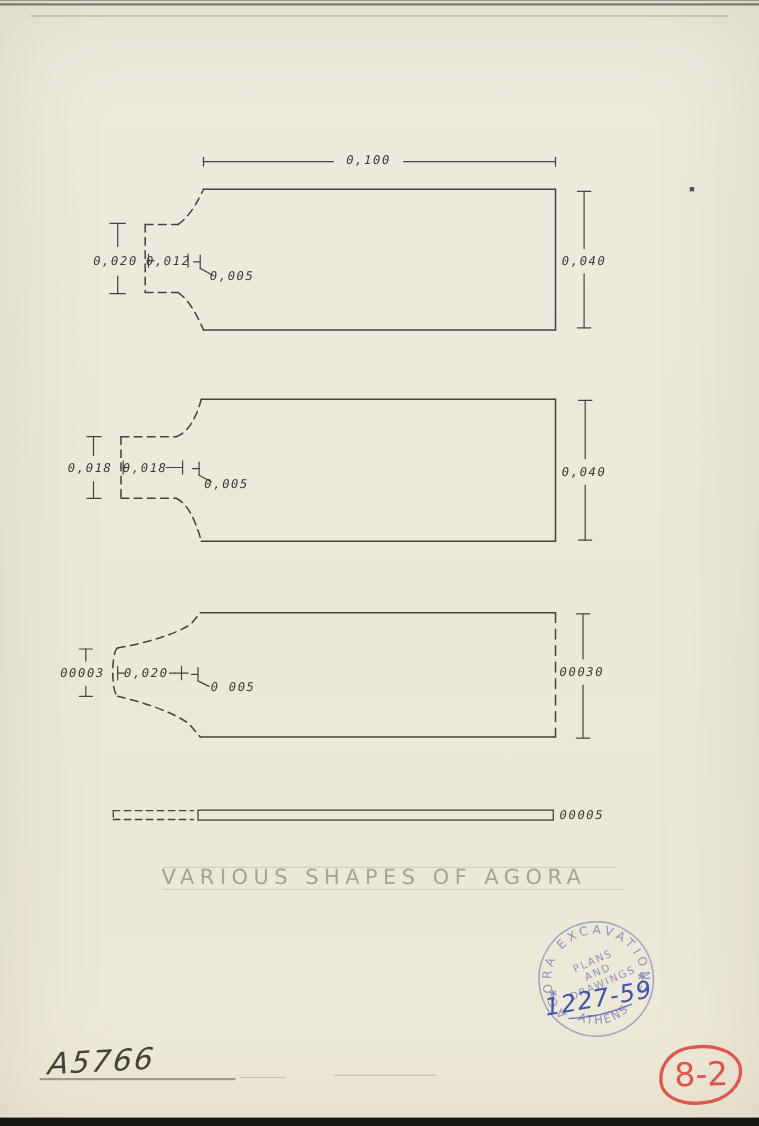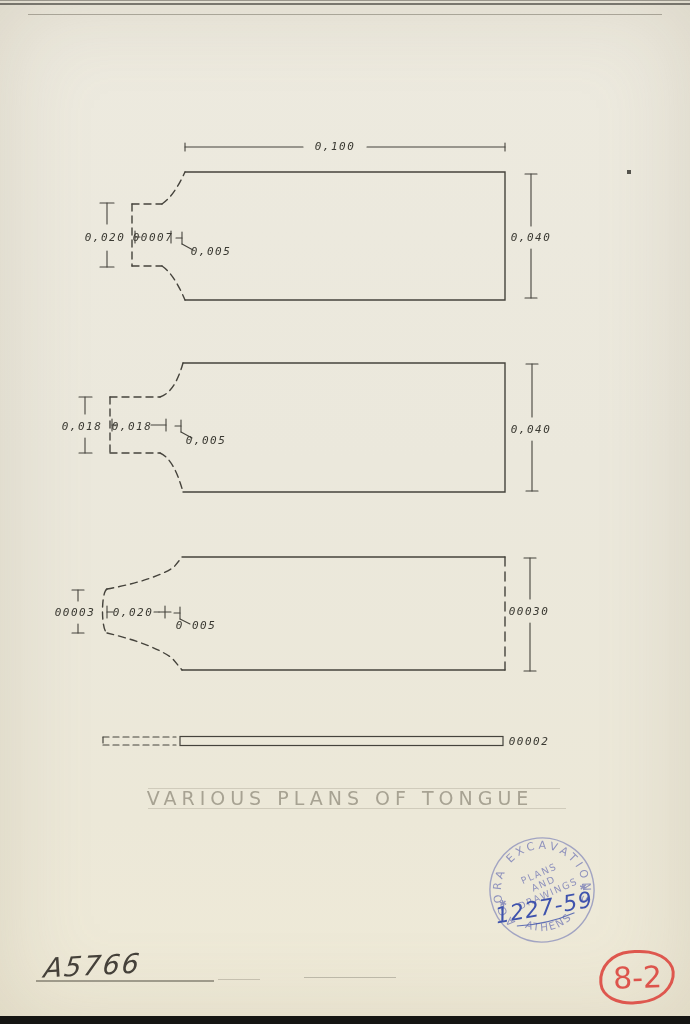--- a/index.html
+++ b/index.html
@@ -152,39 +152,39 @@
         <path d="M103,745 H176"></path>
         <path d="M103,737 V745"></path>
       </g>
       <rect x="180" y="736.5" width="323" height="9"></rect>
     </g>
 
   </svg>
 
   <div class="dim-label" style="left:335px;top:146px">0,100</div>
   <div class="dim-label" style="left:105px;top:237px">0,020</div>
-  <div class="dim-label" style="left:153px;top:237px">00007</div>
+  <div class="dim-label" style="left:153px;top:237px">0,012</div>
   <div class="dim-label" style="left:211px;top:251px">0,005</div>
   <div class="dim-label" style="left:531px;top:237px">0,040</div>
 
   <div class="dim-label" style="left:82px;top:426px">0,018</div>
   <div class="dim-label" style="left:132px;top:426px">0,018</div>
   <div class="dim-label" style="left:206px;top:440px">0,005</div>
   <div class="dim-label" style="left:531px;top:429px">0,040</div>
 
   <div class="dim-label" style="left:75px;top:612px">00003</div>
   <div class="dim-label" style="left:133px;top:612px">0,020</div>
-  <div class="dim-label" style="left:196px;top:625px">0 005</div>
+  <div class="dim-label" style="left:212px;top:625px">0 005</div>
   <div class="dim-label" style="left:529px;top:611px">00030</div>
 
-  <div class="dim-label" style="left:529px;top:741px">00002</div>
+  <div class="dim-label" style="left:529px;top:741px">00005</div>
 
   <div class="guide g1"></div>
   <div class="guide g2"></div>
-  <div class="title">VARIOUS PLANS OF TONGUE</div>
+  <div class="title">VARIOUS SHAPES OF AGORA</div>
 
   <svg class="stamp" width="150" height="140" viewBox="0 0 150 140">
     <g transform="translate(72,65) rotate(-12)" fill="#8f92bd" font-family="DejaVu Sans, sans-serif">
       <circle r="52" fill="none" stroke="#8f92bd" stroke-width="1.4" opacity="0.8"></circle>
       <defs>
         <path id="arcTop" d="M -32.3,25.2 A 41,41 0 1 1 32.3,25.2"></path>
         <path id="arcBottom" d="M -25.2,32.3 A 41,41 0 0 0 25.2,32.3"></path>
       </defs>
       <text font-size="11" letter-spacing="2">
         <textPath href="#arcTop" startOffset="0" textLength="178" lengthAdjust="spacing">AGORA EXCAVATIONS</textPath>

